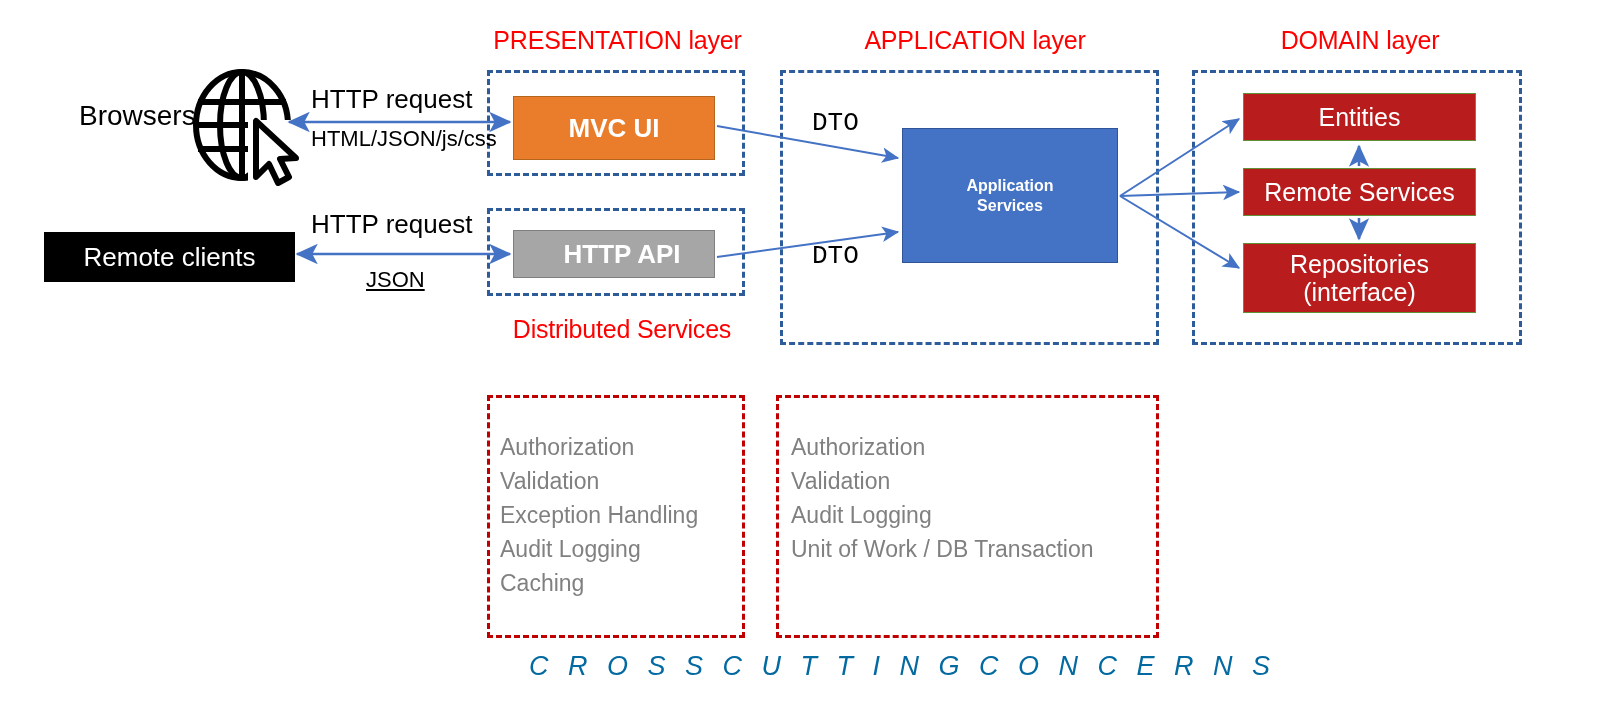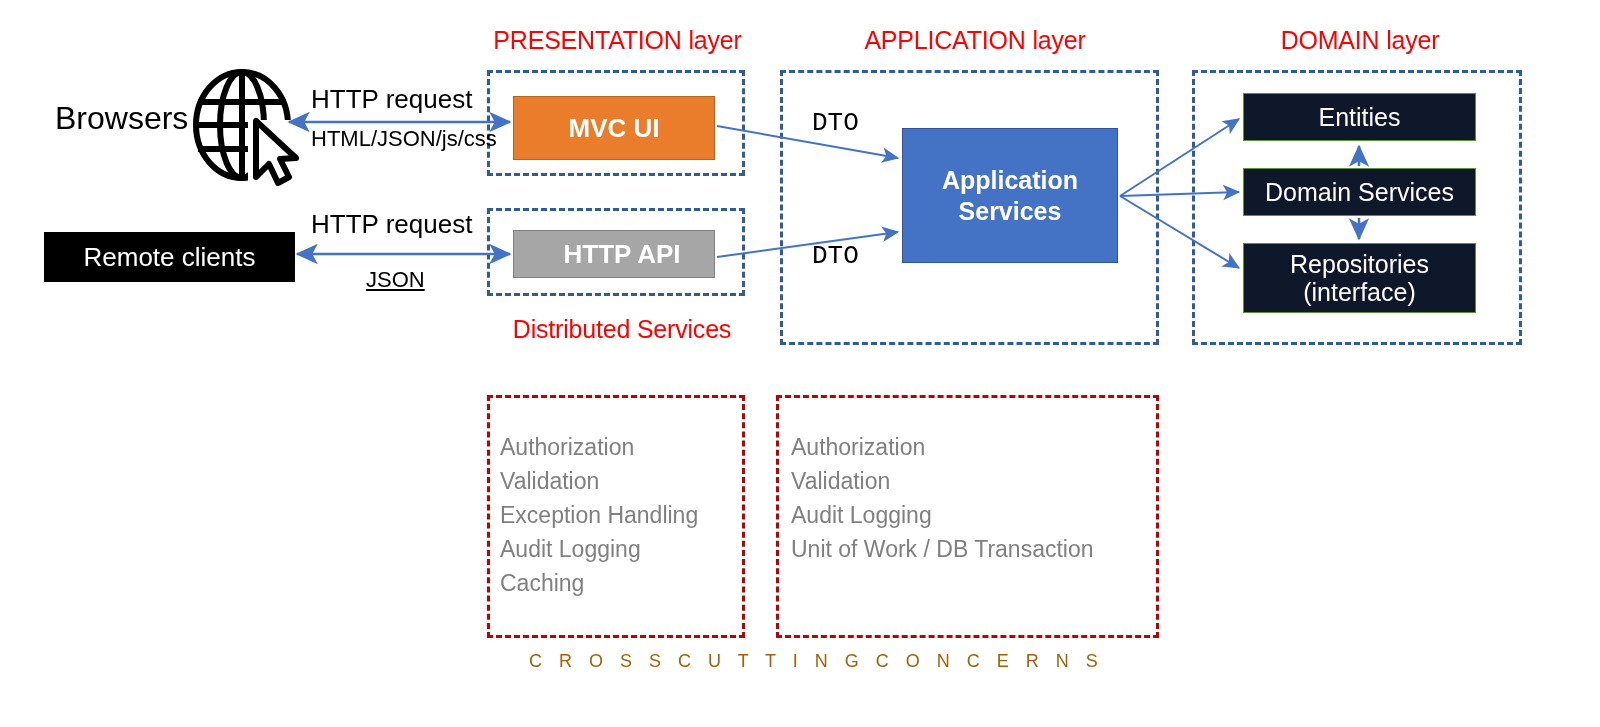--- a/index.html
+++ b/index.html
@@ -62,58 +62,59 @@
   }
   .box-api {
     background: #A6A6A6;
     border: 1.5px solid #7F7F7F;
     font-size: 26px;
     font-weight: bold;
   }
   .box-appsvc {
     background: #4472C4;
     border: 1.5px solid #2F5597;
-    font-size: 25px;
+    font-size: 16px;
     font-weight: bold;
     line-height: 1.22;
   }
   .box-green {
-    background: #0f172a;
+    background: #b91c1c;
     border: 1.5px solid #5F9236;
     font-size: 25px;
     font-weight: 400;
     line-height: 1.12;
   }
   .box-black {
     background: #000000;
     border: none;
     font-size: 26px;
     font-weight: 400;
   }
 
   
   .label-black {
     color: #000000;
     white-space: nowrap;
   }
-  .lbl-browsers { font-size: 32px; }
+  .lbl-browsers { font-size: 28px; margin-left: 24px; }
   .lbl-http { font-size: 26px; }
   .lbl-small { font-size: 22px; }
   .lbl-dto { font-size: 26px; font-family: Liberation Mono, monospace; }
 
   .concern-list {
     color: #808080;
     font-size: 23px;
     line-height: 1.48;
     white-space: pre-line;
   }
 
   .cross-cutting {
-    color: #a16207;
-    font-size: 18px;
+    color: #0369a1;
+    font-size: 27px;
+    font-style: italic;
     font-weight: 400;
     letter-spacing: 6px;
     white-space: nowrap;
   }
 
   svg.overlay {
     position: absolute;
     left: 0;
     top: 0;
     width: 1600px;
@@ -167,21 +168,21 @@
 
   <div class="abs box box-api" style="left:513px; top:230px; width:202px; height:48px;padding-left:16px;">HTTP API</div>
 
   <div class="abs box box-appsvc" style="left:902px; top:128px; width:216px; height:135px; flex-direction:column;">
     <span>Application</span>
     <span>Services</span>
   </div>
 
   <div class="abs box box-green" style="left:1243px; top:93px; width:233px; height:48px;">Entities</div>
 
-  <div class="abs box box-green" style="left:1243px; top:168px; width:233px; height:48px;">Domain Services</div>
+  <div class="abs box box-green" style="left:1243px; top:168px; width:233px; height:48px;">Remote Services</div>
 
   <div class="abs box box-green" style="left:1243px; top:243px; width:233px; height:70px; flex-direction:column;">
     <span>Repositories</span>
     <span>(interface)</span>
   </div>
 
   <div class="abs label-black lbl-http" style="left:311px; top:84px;">HTTP request</div>
 
   <div class="abs label-black lbl-small" style="left:311px; top:126px;">HTML/JSON/js/css</div>
 

